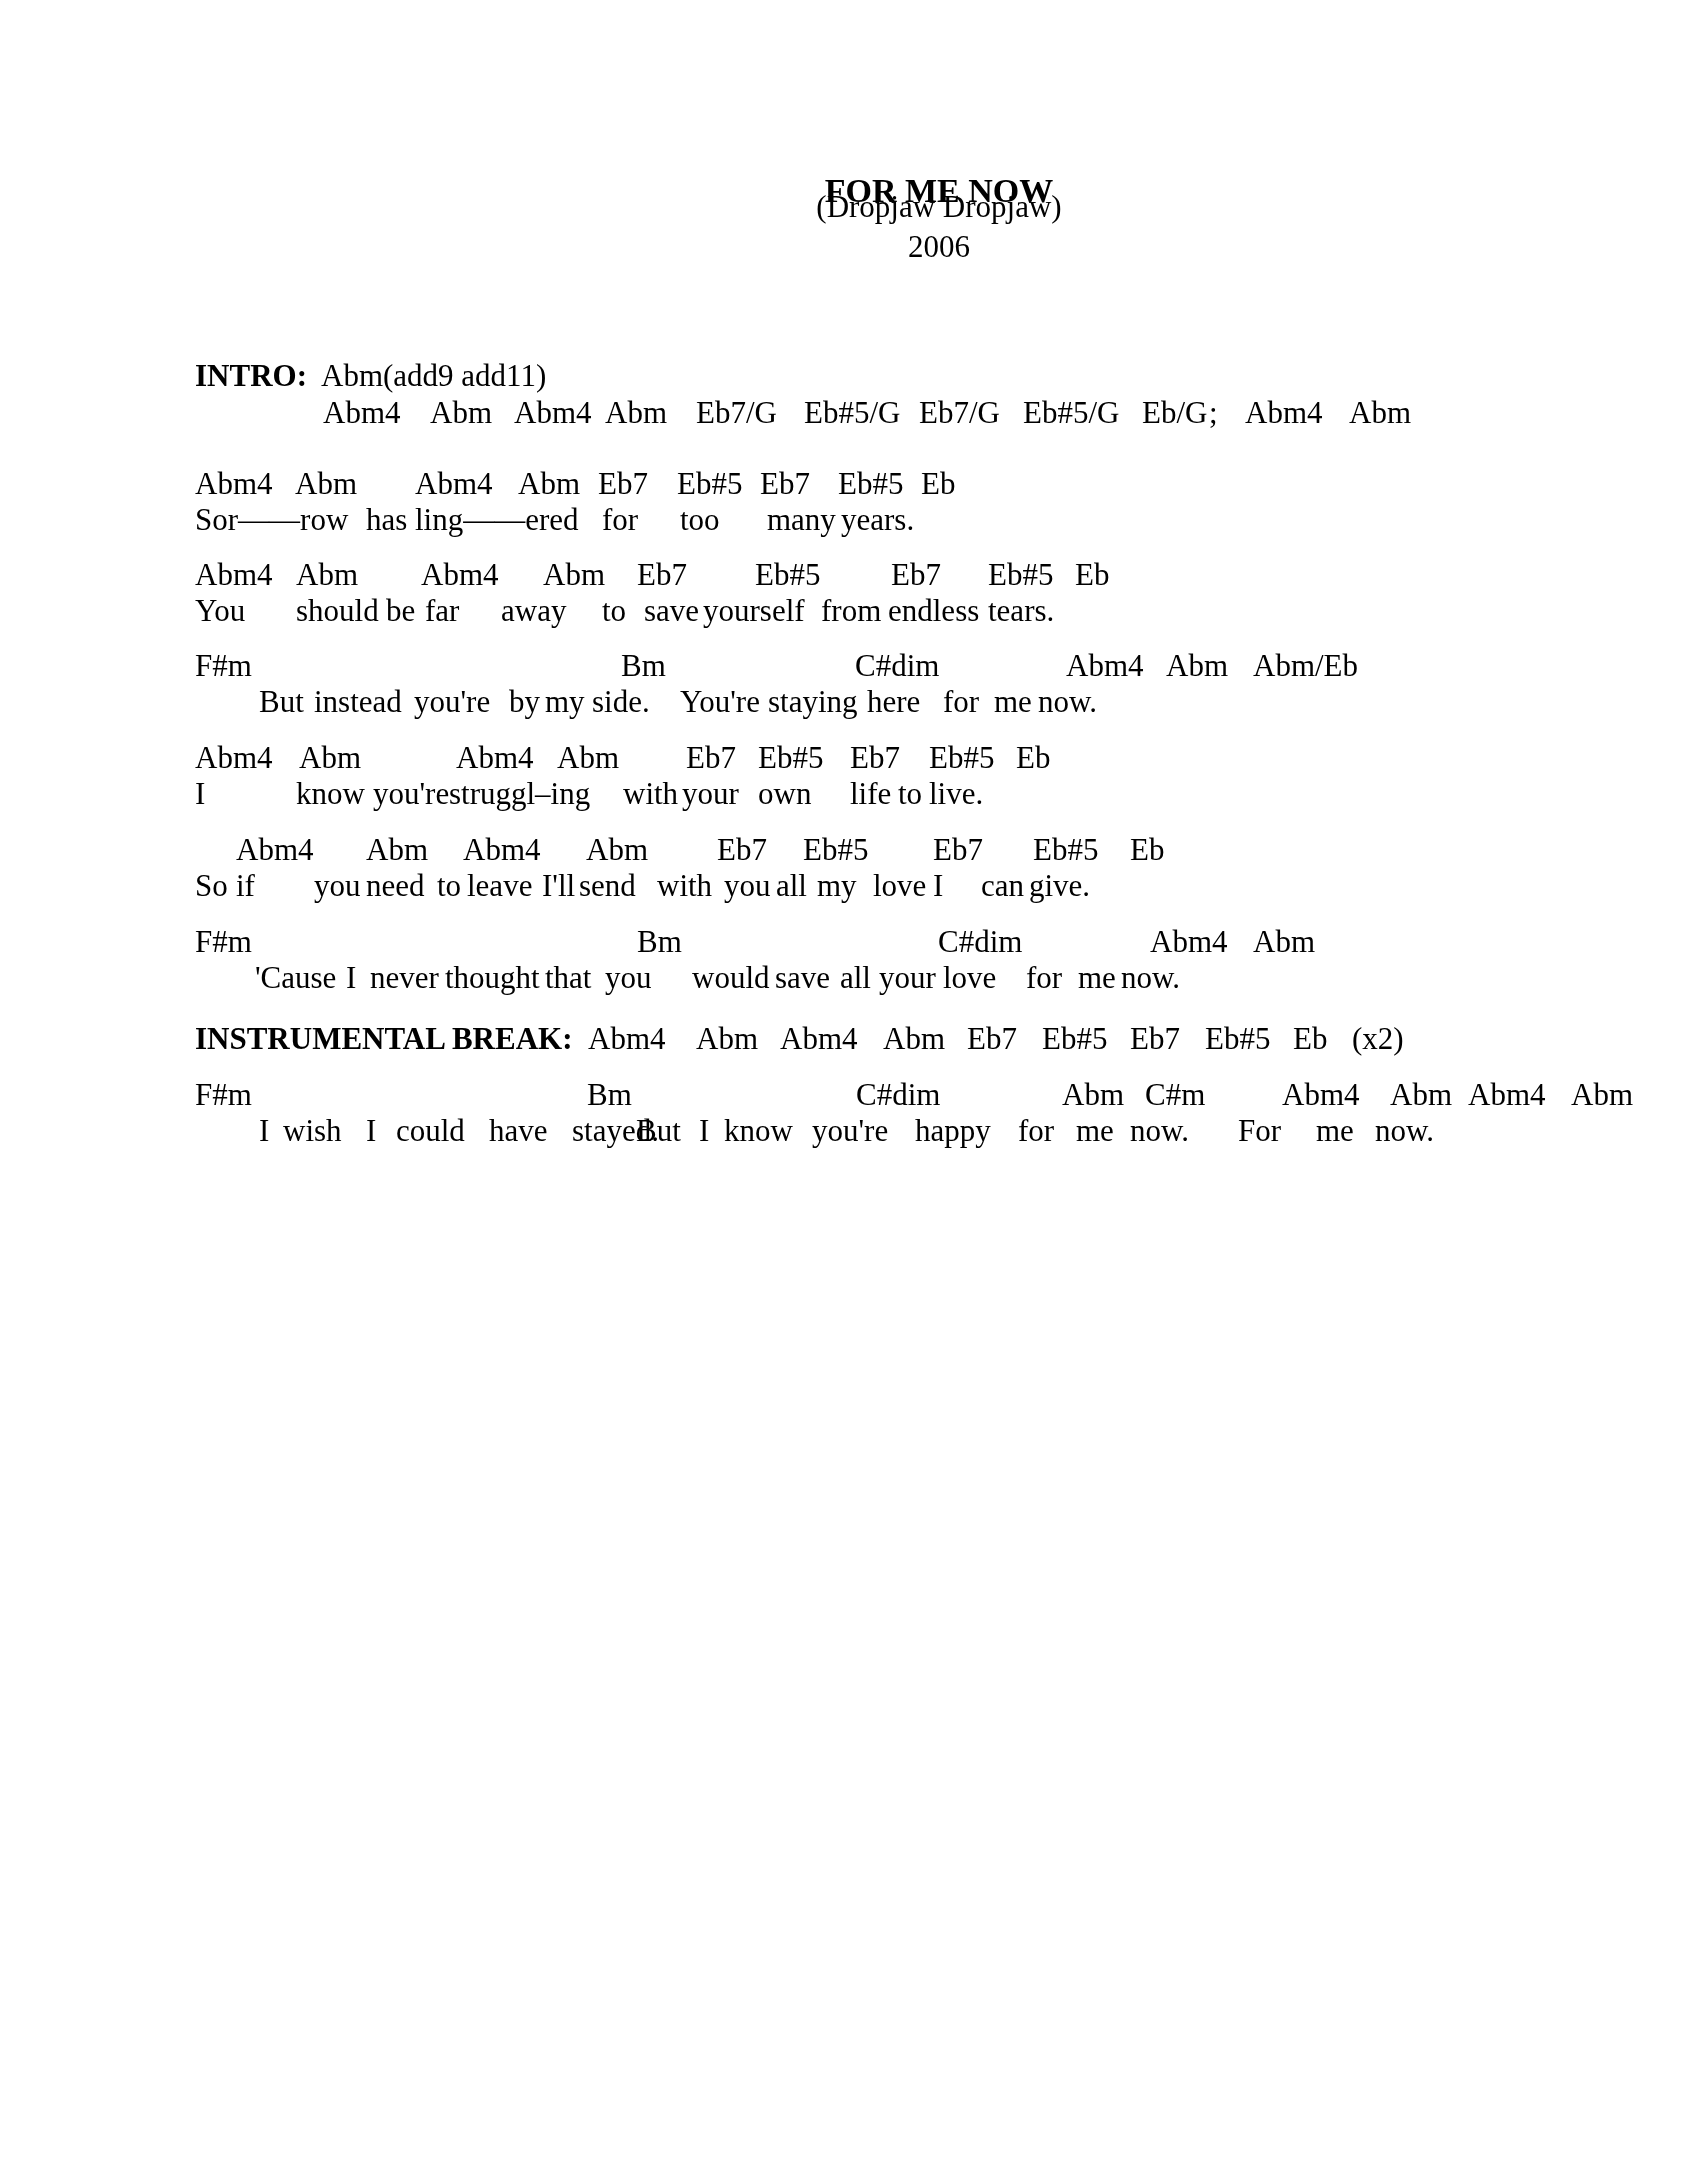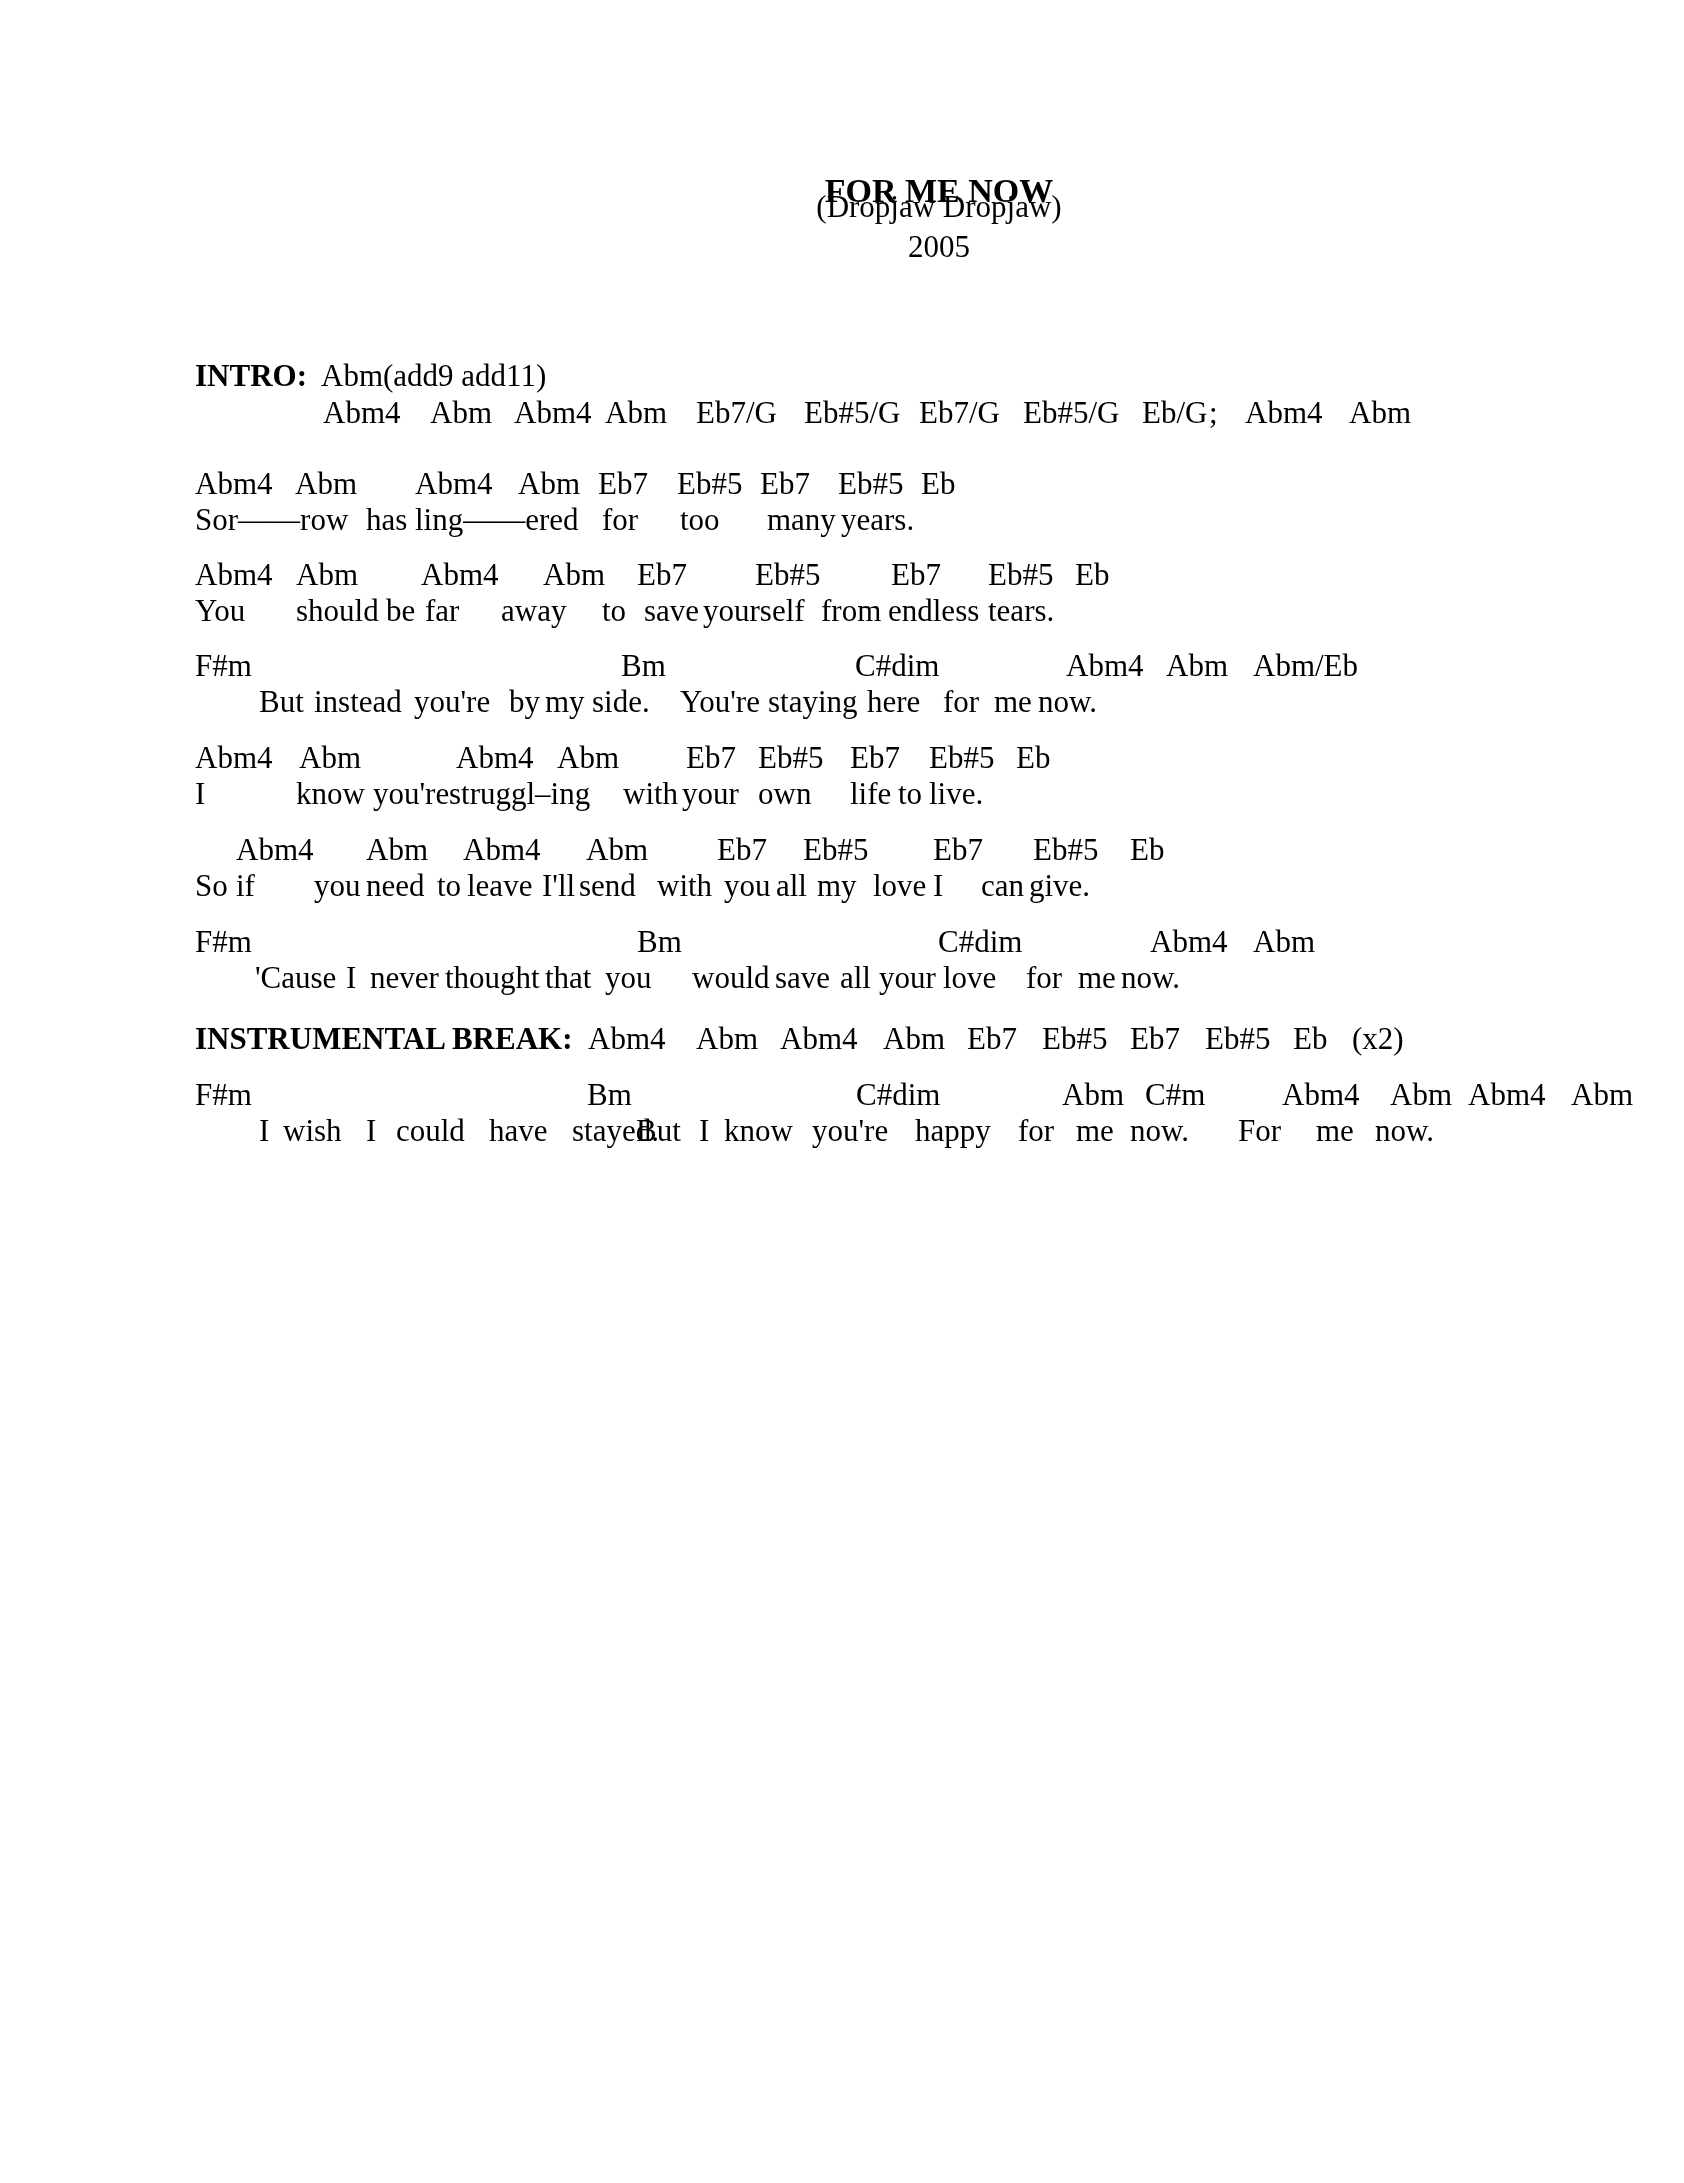--- a/index.html
+++ b/index.html
@@ -38,21 +38,21 @@
   .tok{position:absolute;top:0;white-space:pre;}
   .tok.bold{font-weight:bold;}
 </style>
 </head>
 <body>
 
 <div class="page">
 
   <div class="header-line title">FOR ME NOW</div>
   <div class="header-line artist">(Dropjaw Dropjaw)</div>
-  <div class="header-line year">2005</div>
+  <div class="header-line year">2006</div>
 
   <div class="content">
     <div class="line" style="top:358px"><span class="tok bold" style="left: 0px;">INTRO:</span><span class="tok" style="left: 126px;">Abm(add9 add11)</span></div>
     <div class="line" style="top:395px"><span class="tok" style="left: 128px;">Abm4</span><span class="tok" style="left: 235px;">Abm</span><span class="tok" style="left: 319px;">Abm4</span><span class="tok" style="left: 410px;">Abm</span><span class="tok" style="left: 501px;">Eb7/G</span><span class="tok" style="left: 609px;">Eb#5/G</span><span class="tok" style="left: 724px;">Eb7/G</span><span class="tok" style="left: 828px;">Eb#5/G</span><span class="tok" style="left: 947px;">Eb/G</span><span class="tok" style="left: 1014px;">;</span><span class="tok" style="left: 1050px;">Abm4</span><span class="tok" style="left: 1154px;">Abm</span></div>
     <div class="line" style="top:466px"><span class="tok" style="left: 0px;">Abm4</span><span class="tok" style="left: 100px;">Abm</span><span class="tok" style="left: 220px;">Abm4</span><span class="tok" style="left: 323px;">Abm</span><span class="tok" style="left: 403px;">Eb7</span><span class="tok" style="left: 482px;">Eb#5</span><span class="tok" style="left: 565px;">Eb7</span><span class="tok" style="left: 643px;">Eb#5</span><span class="tok" style="left: 726px;">Eb</span></div>
     <div class="line" style="top:502px"><span class="tok" style="left: 0px;">Sor——row</span><span class="tok" style="left: 171px;">has</span><span class="tok" style="left: 220px;">ling——ered</span><span class="tok" style="left: 407px;">for</span><span class="tok" style="left: 485px;">too</span><span class="tok" style="left: 572px;">many</span><span class="tok" style="left: 646px;">years.</span></div>
     <div class="line" style="top:557px"><span class="tok" style="left: 0px;">Abm4</span><span class="tok" style="left: 101px;">Abm</span><span class="tok" style="left: 226px;">Abm4</span><span class="tok" style="left: 348px;">Abm</span><span class="tok" style="left: 442px;">Eb7</span><span class="tok" style="left: 560px;">Eb#5</span><span class="tok" style="left: 696px;">Eb7</span><span class="tok" style="left: 793px;">Eb#5</span><span class="tok" style="left: 880px;">Eb</span></div>
     <div class="line" style="top:593px"><span class="tok" style="left: 0px;">You</span><span class="tok" style="left: 101px;">should</span><span class="tok" style="left: 191px;">be</span><span class="tok" style="left: 230px;">far</span><span class="tok" style="left: 306px;">away</span><span class="tok" style="left: 407px;">to</span><span class="tok" style="left: 449px;">save</span><span class="tok" style="left: 508px;">yourself</span><span class="tok" style="left: 626px;">from</span><span class="tok" style="left: 693px;">endless</span><span class="tok" style="left: 793px;">tears.</span></div>
     <div class="line" style="top:648px"><span class="tok" style="left: 0px;">F#m</span><span class="tok" style="left: 426px;">Bm</span><span class="tok" style="left: 660px;">C#dim</span><span class="tok" style="left: 871px;">Abm4</span><span class="tok" style="left: 971px;">Abm</span><span class="tok" style="left: 1058px;">Abm/Eb</span></div>
     <div class="line" style="top:684px"><span class="tok" style="left: 64px;">But</span><span class="tok" style="left: 119px;">instead</span><span class="tok" style="left: 219px;">you're</span><span class="tok" style="left: 314px;">by</span><span class="tok" style="left: 350px;">my</span><span class="tok" style="left: 397px;">side.</span><span class="tok" style="left: 485px;">You're</span><span class="tok" style="left: 573px;">staying</span><span class="tok" style="left: 672px;">here</span><span class="tok" style="left: 748px;">for</span><span class="tok" style="left: 799px;">me</span><span class="tok" style="left: 843px;">now.</span></div>

